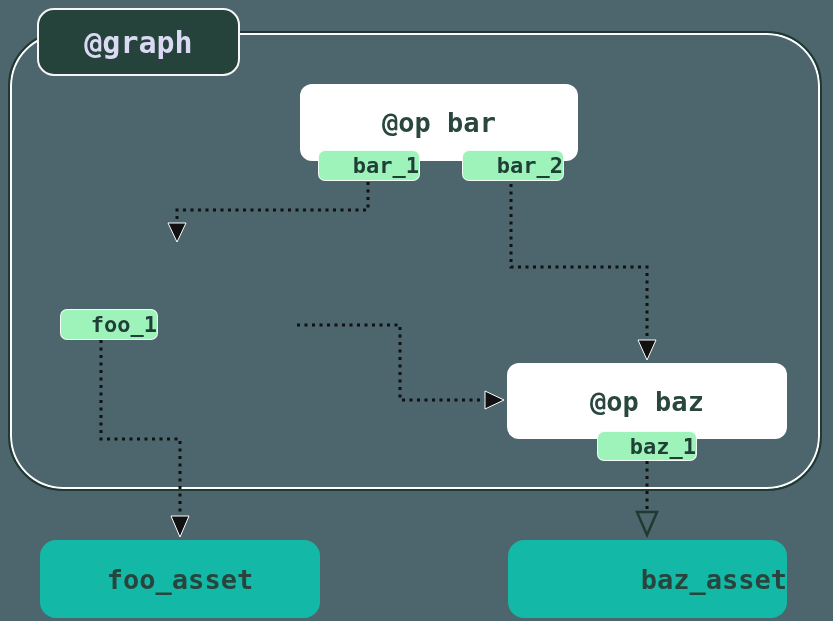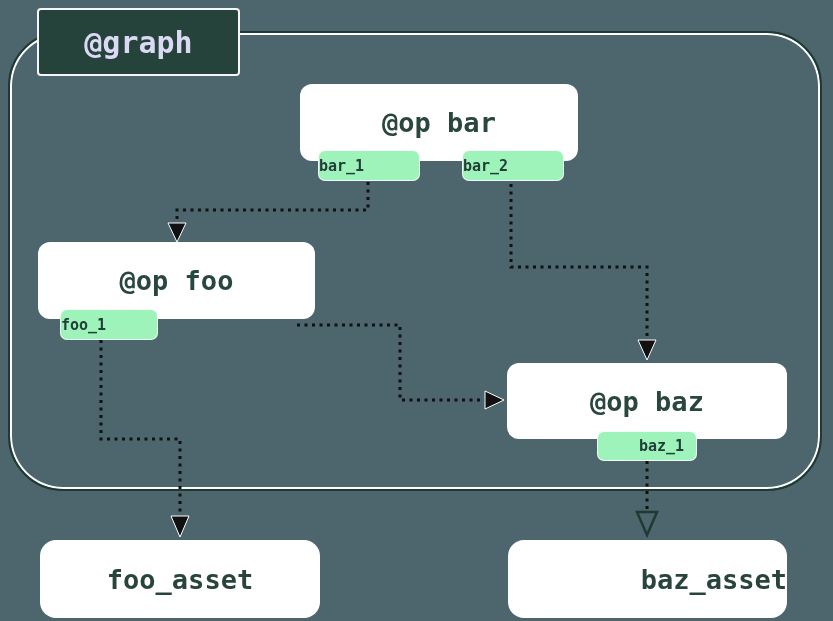--- a/index.html
+++ b/index.html
@@ -24,21 +24,21 @@
     box-shadow: inset 0 0 0 2px #ffffff;
     z-index: 1;
   }
   .graph-label {
     position: absolute;
     left: 37px; top: 8px;
     width: 203px; height: 68px;
     box-sizing: border-box;
     background: #26433b;
     border: 2px solid #f6f6f6;
-    border-radius: 4px;
+    border-radius: 17px;
     color: #dcd9f5;
     font-size: 30px;
     font-weight: 700;
     display: flex; align-items: center; justify-content: center;
     z-index: 3;
   }
   .op-node {
     position: absolute;
     background: #ffffff;
     border-radius: 12px;
@@ -51,33 +51,33 @@
   .op-bar { left: 300px; top: 84px;  width: 278px; height: 77px; }
   .op-foo { left: 38px;  top: 242px; width: 277px; height: 77px; }
   .op-baz { left: 507px; top: 363px; width: 280px; height: 76px; }
   .out-chip {
     position: absolute;
     background: #9ef3ba;
     border: 1px solid rgba(255,255,255,0.85);
     box-sizing: border-box;
     border-radius: 7px;
     color: #203f37;
-    font-size: 15px;
+    font-size: 22px;
     font-weight: 600;
-    display: flex; align-items: center; justify-content: flex-start;
+    display: flex; align-items: center; justify-content: flex-end;
     z-index: 3;
   }
   .chip-bar-1 { left: 318px; top: 150px; width: 102px; height: 31px; }
   .chip-bar-2 { left: 462px; top: 150px; width: 102px; height: 31px; }
   .chip-foo-1 { left: 52px;  top: 309px; width: 98px;  height: 31px; margin-left: 8px; }
   .chip-foo-2 { left: 197px; top: 309px; width: 98px;  height: 31px; }
   .chip-baz-1 { left: 597px; top: 431px; width: 100px; height: 30px; padding-left: 41px; }
   .asset-node {
     position: absolute;
-    background: #ffffff;
+    background: #14b8a6;
     border-radius: 16px;
     color: #28443c;
     font-size: 27px;
     font-weight: 600;
     display: flex; align-items: center; justify-content: center;
     z-index: 2;
   }
   .asset-foo { left: 40px;  top: 540px; width: 280px; height: 78px; }
   .asset-baz { left: 508px; top: 540px; width: 279px; height: 78px; justify-content: flex-end; }
   .edge-layer {
@@ -110,23 +110,20 @@
   <div class="op-node op-bar">
     <span>@op bar</span>
   </div>
   <div class="out-chip chip-bar-1">
     <span>bar_1</span>
   </div>
   <div class="out-chip chip-bar-2">
     <span>bar_2</span>
   </div>
 
-  <div class="op-node op-foo">
-    <span>@op foo</span>
-  </div>
   <div class="out-chip chip-foo-1">
     <span>foo_1</span>
   </div>
 
   <div class="op-node op-baz">
     <span>@op baz</span>
   </div>
   <div class="out-chip chip-baz-1">
     <span>baz_1</span>
   </div>

